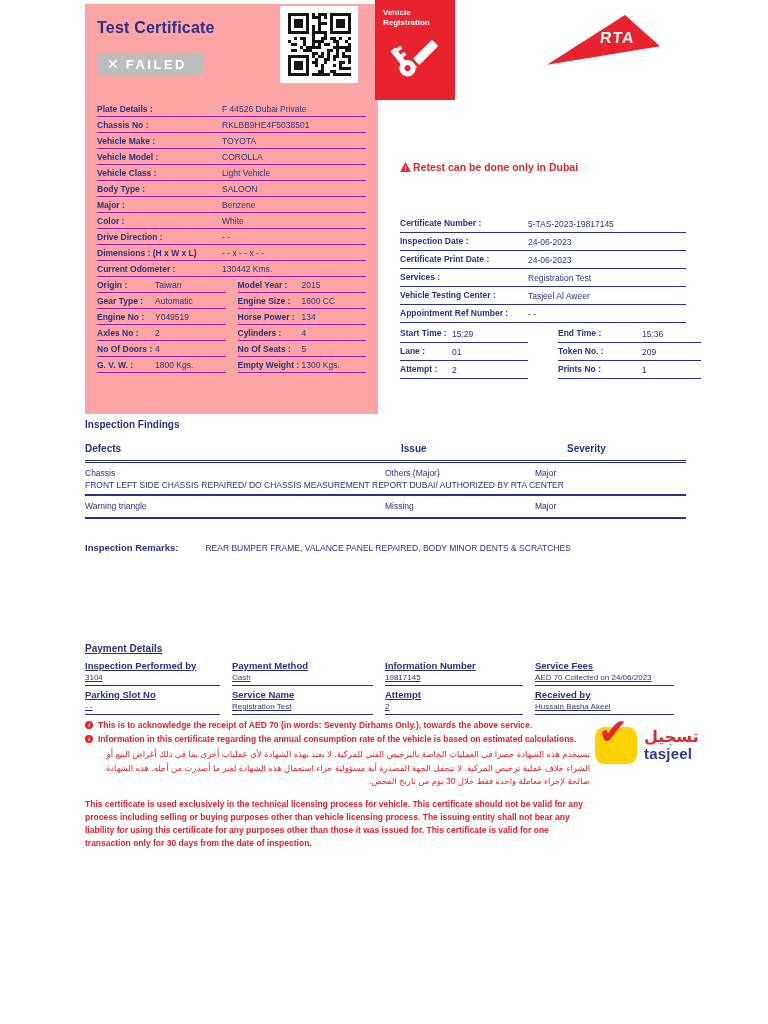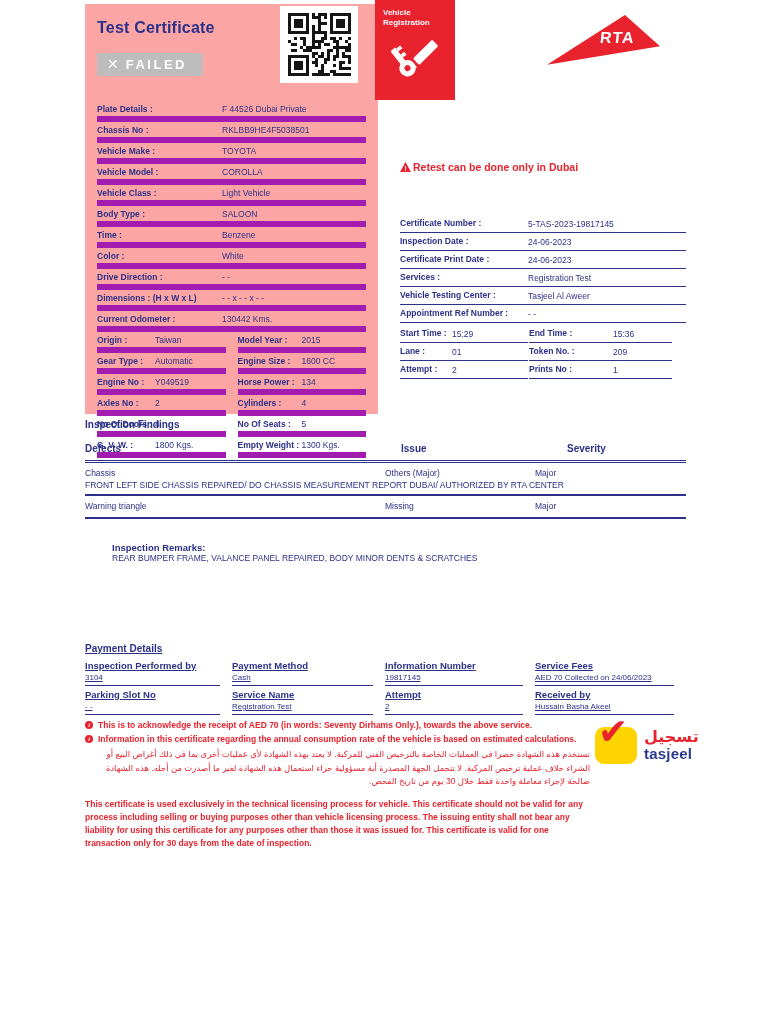--- a/index.html
+++ b/index.html
@@ -9,21 +9,21 @@
 
   
   .yellow-panel { position:absolute; left:85px; top:4px; width:293px; height:410px; background:#fca5a5; padding:0 12px; }
   .panel-title { padding-top:15px; font-size:16px; font-weight:bold; color:#2b3188; letter-spacing:.2px; }
   .failed-badge { margin-top:16px; display:inline-flex; align-items:center; gap:7px; background:#bdbdbd; color:#fff; font-weight:bold; font-size:13px; letter-spacing:2.5px; padding:3px 16px 4px 10px; }
   .failed-x { font-size:14px; letter-spacing:0; font-weight:bold; }
   .qr-box { position:absolute; left:280px; top:6px; width:78px; height:77px; background:#fff; padding:7px; }
   .qr-box svg { display:block; }
 
   .vfields { margin-top:25px; }
-  .vrow { display:flex; align-items:flex-start; border-bottom:6px solid #a21caf; padding:3px 0 2px; }
+  .vrow { display:flex; align-items:flex-start; border-bottom:1px solid #a21caf; padding:3px 0 2px; }
   .vrow .lbl { flex:0 0 125px; font-weight:bold; font-size:8.5px; }
   .vrow .val { font-size:8.5px; }
 
   .vgrid { display:grid; grid-template-columns:1fr 1fr; column-gap:12px; align-items:start; margin-top:0; }
   .vgrid .vrow .lbl { flex:0 0 58px; }
   .vgrid .col-right .vrow .lbl { flex:0 0 64px; }
 
   
   .red-banner { position:absolute; left:375px; top:0; width:80px; height:100px; background:#e8232e; color:#fff; padding:8px 8px; }
   .red-banner .banner-label { font-size:8px; font-weight:bold; line-height:1.25; width:52px; }
@@ -36,33 +36,33 @@
 
   
   .cert-col { position:absolute; left:400px; top:161px; width:286px; }
   .retest-notice { display:flex; align-items:center; gap:2px; color:#e8232e; font-weight:bold; font-size:10.5px; }
   .warn-tri { display:inline-block; }
   .cert-rows { margin-top:42px; }
   .crow { display:flex; align-items:flex-start; border-bottom:1.5px solid #2b3188; padding:3px 0 3px; }
   .crow .lbl { flex:0 0 128px; font-weight:bold; font-size:8.5px; line-height:1.3; }
   .crow .val { font-size:8.5px; padding-top:1px; }
 
-  .split-grid { display:grid; grid-template-columns:128px 143px; column-gap:1px; align-items:start; margin-top:2px; }
+  .split-grid { display:grid; grid-template-columns:128px 143px; column-gap:30px; align-items:start; margin-top:2px; }
   .split-grid .crow .lbl { flex:0 0 52px; }
   .split-grid .col-right .crow .lbl { flex:0 0 84px; }
 
   
   .findings { position:absolute; left:85px; top:419px; width:601px; }
   .section-title { font-size:10px; font-weight:bold; color:#2b3188; }
   .f-header { display:grid; grid-template-columns:300px 150px 1fr; margin-top:13px; font-size:10px; font-weight:bold; padding-bottom:6px; border-bottom:3px double #2b3188;gap:16px; }
   .f-grid { display:grid; grid-template-columns:300px 150px 1fr; font-size:8.5px; padding:5px 0 1px; }
   .f-note { font-weight:normal; font-size:8.5px; padding:1px 0 4px; border-bottom:2px solid #2b3188; }
   .f-row2-wrap { border-bottom:2px solid #2b3188; }
   .f-row2-wrap .f-grid { padding:5px 0 6px; }
-  .remarks { margin-top:23px; display:flex; align-items:baseline;flex-direction:column; }
+  .remarks { margin-top:23px; display:flex; align-items:baseline; }
   .remarks .rlbl { font-size:9.5px; font-weight:bold; }
   .remarks .rval { font-size:8.5px; margin-left:27px; }
 
   
   .payment { position:absolute; left:85px; top:643px; width:601px;text-decoration:underline; }
   .p-grid { display:grid; grid-template-columns:147px 153px 150px 151px; margin-top:3px; }
   .p-cell { margin-right:12px; border-bottom:1px solid #2b3188; padding:3px 0 3px; }
   .p-cell .plbl { font-size:9.5px; font-weight:bold; }
   .p-cell .pval { font-size:8px; margin-top:2px; }
 
@@ -112,21 +112,21 @@
         </div>
       <div class="vrow">
           <span class="lbl">Vehicle Class :</span>
           <span class="val">Light Vehicle</span>
         </div>
       <div class="vrow">
           <span class="lbl">Body Type :</span>
           <span class="val">SALOON</span>
         </div>
       <div class="vrow">
-          <span class="lbl">Time :</span>
+          <span class="lbl">Major :</span>
           <span class="val">Benzene</span>
         </div>
       <div class="vrow">
           <span class="lbl">Color :</span>
           <span class="val">White</span>
         </div>
       <div class="vrow">
           <span class="lbl">Drive Direction :</span>
           <span class="val">- -</span>
         </div>

